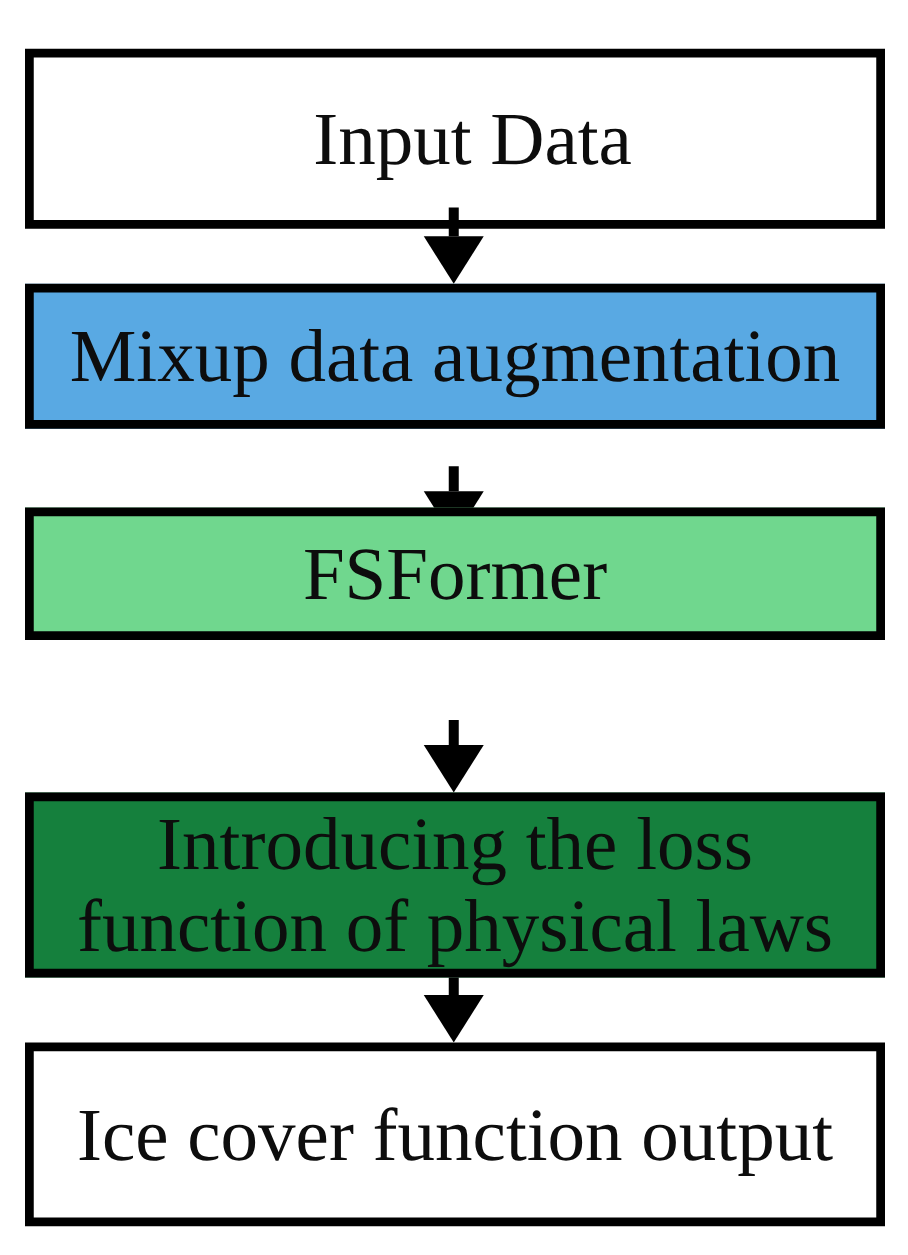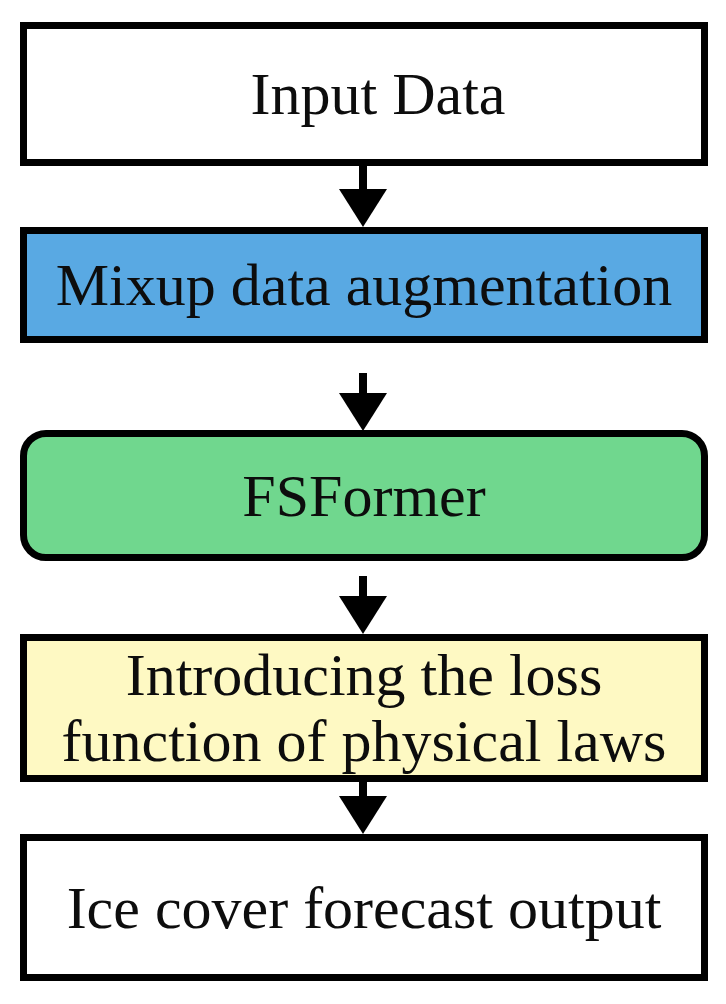--- a/index.html
+++ b/index.html
@@ -24,23 +24,23 @@
     display: flex;
     align-items: center;
     justify-content: center;
     text-align: center;
     font-size: 60px;
     line-height: 1.1;
     color: #0d0d0d;
     white-space: pre-line;
     background: #ffffff;
   }
-  .node-1 { top: 22px;  height: 144px; padding-left: 28px; }
+  .node-1 { top: 39px;  height: 144px; padding-left: 28px; }
   .node-2 { top: 227px; height: 116px; }
-  .node-3 { top: 430px; height: 131px; border-radius: 26px; }
+  .node-3 { top: 406px; height: 106px; }
   .node-4 { top: 634px; height: 148px; }
   .node-5 { top: 834px; height: 147px; }
 
   .arrow {
     position: absolute;
     left: 0;
     width: 726px;
     display: flex;
     flex-direction: column;
     align-items: center;
@@ -83,23 +83,23 @@
     <span class="head"></span>
   </div>
 
   <div class="node node-3" style="background-color: rgb(112, 215, 142);">FSFormer</div>
 
   <div class="arrow arrow-3">
     <span class="stem"></span>
     <span class="head"></span>
   </div>
 
-  <div class="node node-4" style="background-color: #fef9c3;">Introducing the loss
+  <div class="node node-4" style="background-color: #15803d;">Introducing the loss
 function of physical laws</div>
 
   <div class="arrow arrow-4">
     <span class="stem"></span>
     <span class="head"></span>
   </div>
 
-  <div class="node node-5" style="background-color: rgb(255, 255, 255);">Ice cover forecast output</div>
+  <div class="node node-5" style="background-color: rgb(255, 255, 255);">Ice cover function output</div>
 
 </div>
 
 </body></html>

